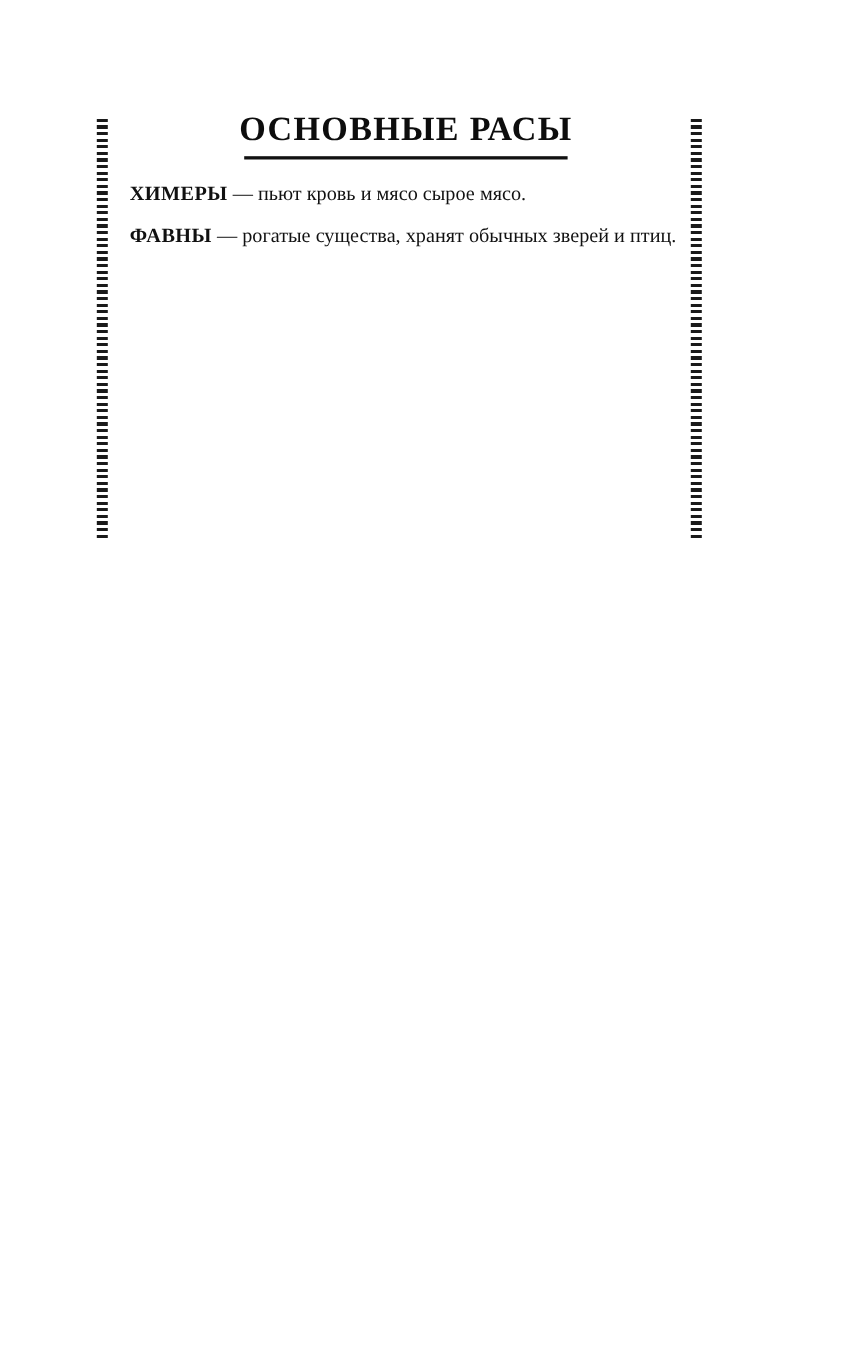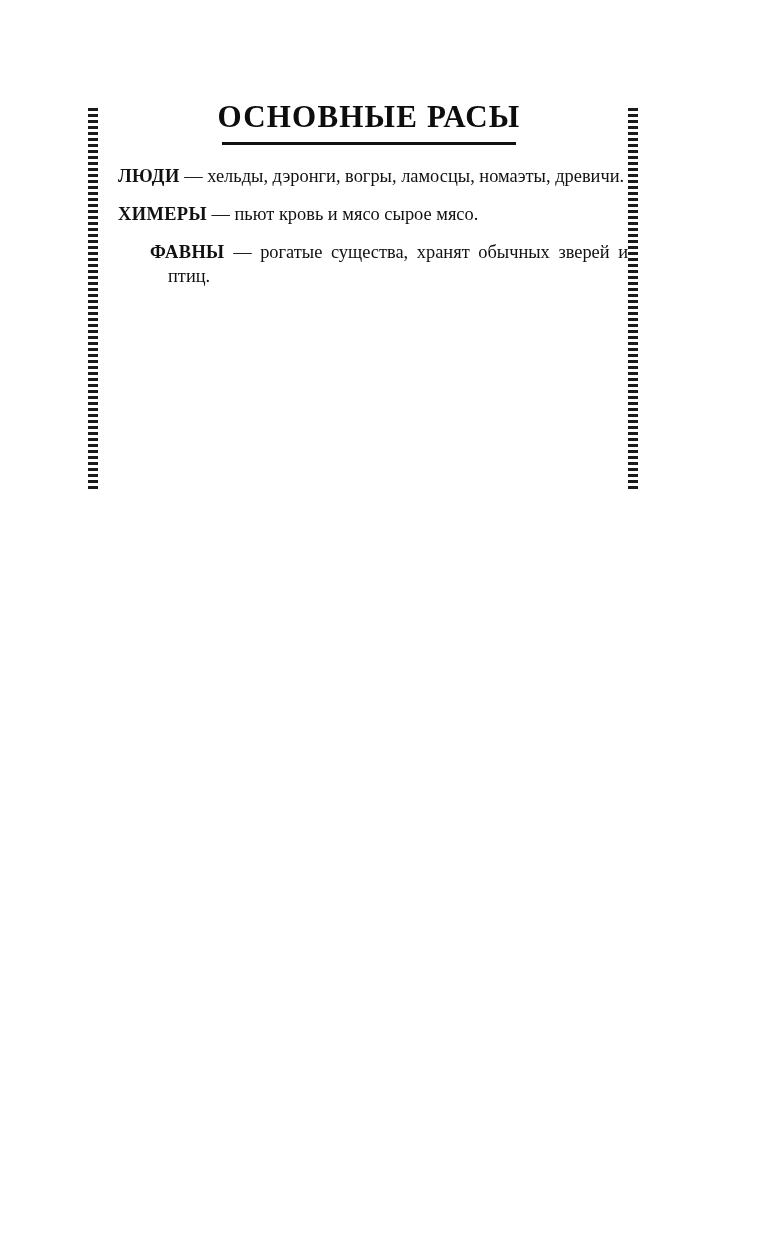--- a/index.html
+++ b/index.html
@@ -78,21 +78,21 @@
   .entry {
     margin: 0 0 14px 0;
     padding: 0;
     font-size: 18.4px;
     line-height: 1.30;
     text-align: justify;
     text-justify: inter-word;
     text-indent: -18px;
     padding-left: 18px;
   }
-  .entry:last-child { margin-bottom: 0; margin-left: 32px; }
+  .entry:last-child { margin-bottom: 0; }
 
   .entry-term {
     font-weight: bold;
     letter-spacing: 0.4px;
   }
   .entry-dash {
     font-weight: normal;
   }
   .entry-desc {
     font-weight: normal;
@@ -108,25 +108,20 @@
 
   <div class="content-block">
 
     <div class="title-wrap">
       <h1 class="doc-title">ОСНОВНЫЕ РАСЫ</h1>
     </div>
     <div class="title-underline"></div>
 
     <ul class="entry-list">
 
-      <li class="entry">
-        <span class="entry-term">ЛЮДИ</span>
-        <span class="entry-dash">—</span>
-        <span class="entry-desc">хельды, дэронги, вогры, ламосцы, номаэты, древичи.</span>
-      </li>
 
 
       <li class="entry">
         <span class="entry-term">ХИМЕРЫ</span>
         <span class="entry-dash">—</span>
         <span class="entry-desc">пьют кровь и мясо сырое мясо.</span>
       </li>
 
 
 

